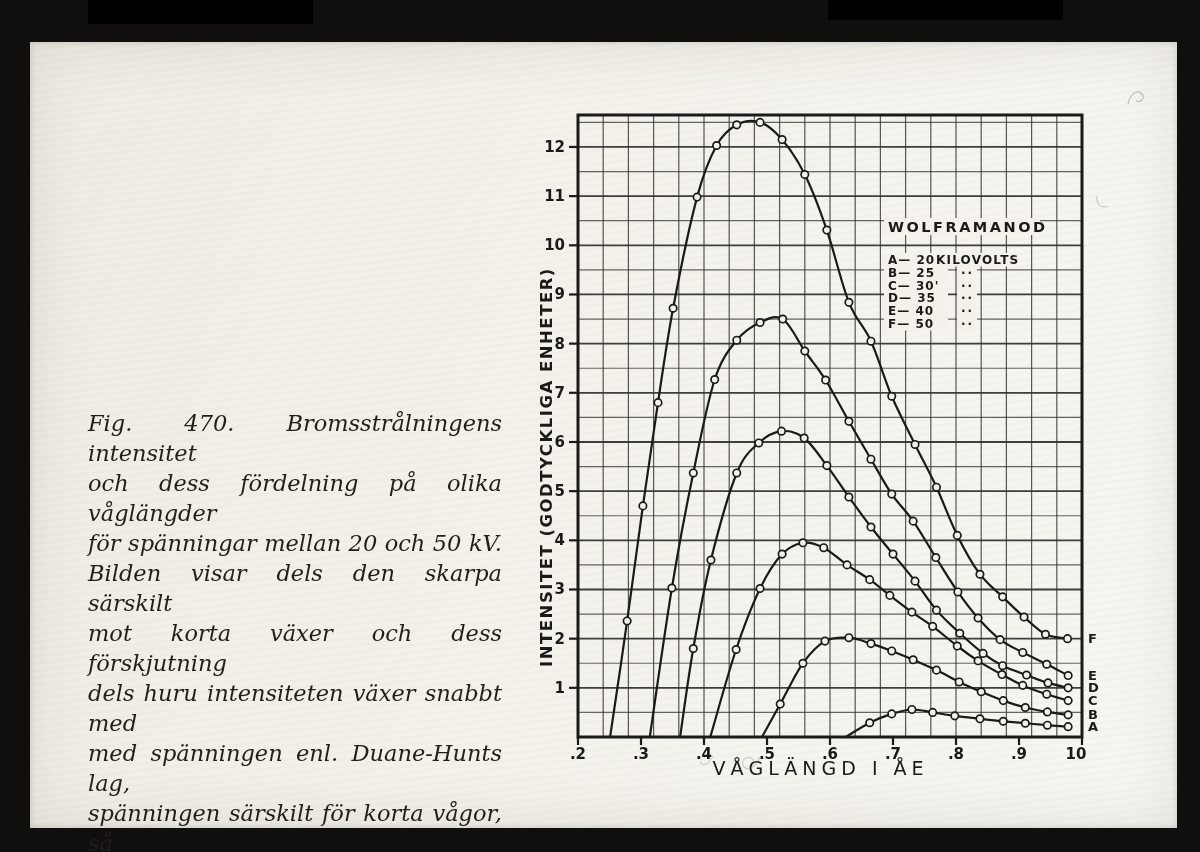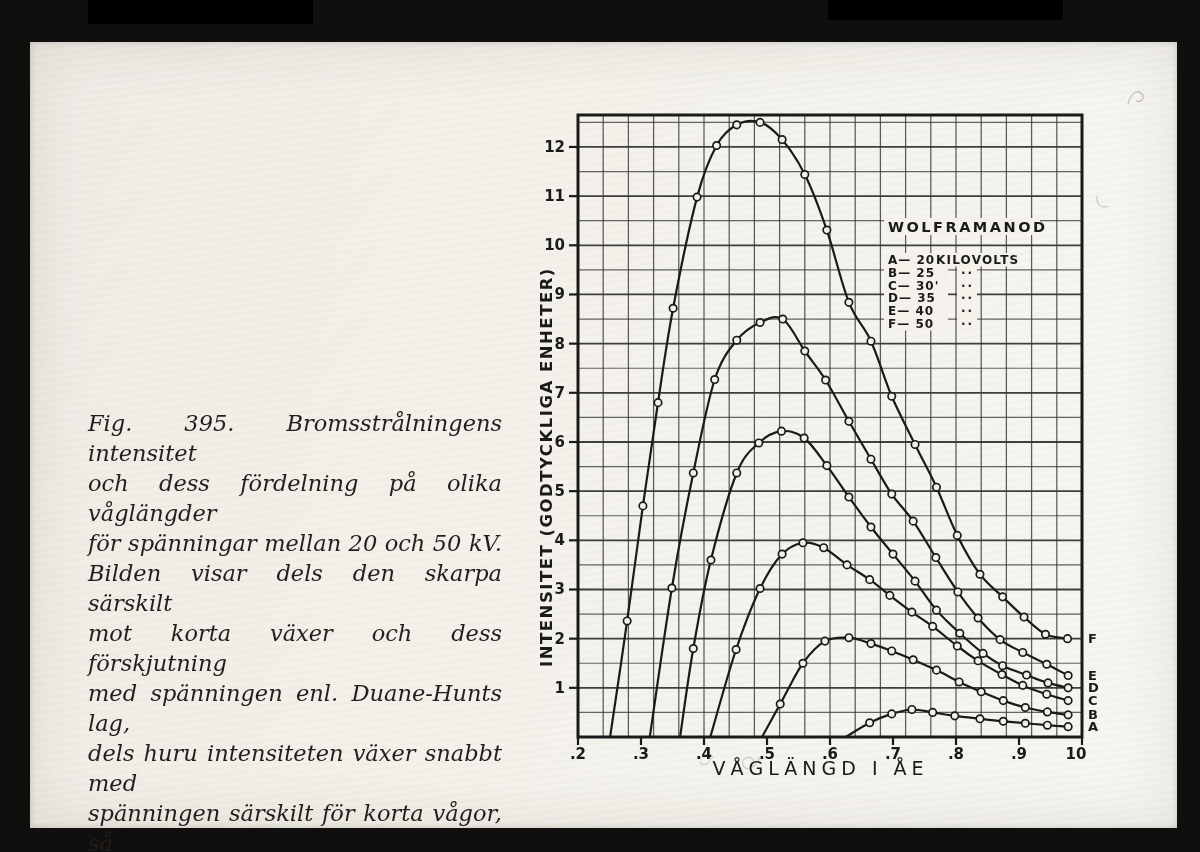--- a/index.html
+++ b/index.html
@@ -21,27 +21,27 @@
   svg text{font-family:"DejaVu Sans","Liberation Sans",sans-serif;}
 </style>
 </head>
 <body>
 
 <div id="stage">
   <div id="frame-strip-left"></div>
   <div id="frame-strip-right"></div>
   <div id="page"></div>
   <div id="caption">
-      <div class="cap-line">Fig. 395. Bromsstrålningens intensitet</div>
+      <div class="cap-line">Fig. 470. Bromsstrålningens intensitet</div>
       <div class="cap-line">och dess fördelning på olika våglängder</div>
       <div class="cap-line">för spänningar mellan 20 och 50 kV.</div>
       <div class="cap-line">Bilden visar dels den skarpa särskilt</div>
       <div class="cap-line">mot korta växer och dess förskjutning</div>
+      <div class="cap-line">dels huru intensiteten växer snabbt med</div>
       <div class="cap-line">med spänningen enl. Duane-Hunts lag,</div>
-      <div class="cap-line">dels huru intensiteten växer snabbt med</div>
       <div class="cap-line">spänningen särskilt för korta vågor, så</div>
     </div>
   <svg id="chart-svg" viewBox="0 0 1200 852">
       <defs>
         <clipPath id="plotclip">
           <rect x="577" y="113" width="508" height="626"></rect>
         </clipPath>
       </defs>
       <g stroke="#1a1a1a" opacity="0.88">
         <line x1="603.2" y1="115" x2="603.2" y2="737" stroke-width="1.25" opacity="0.8"></line>

